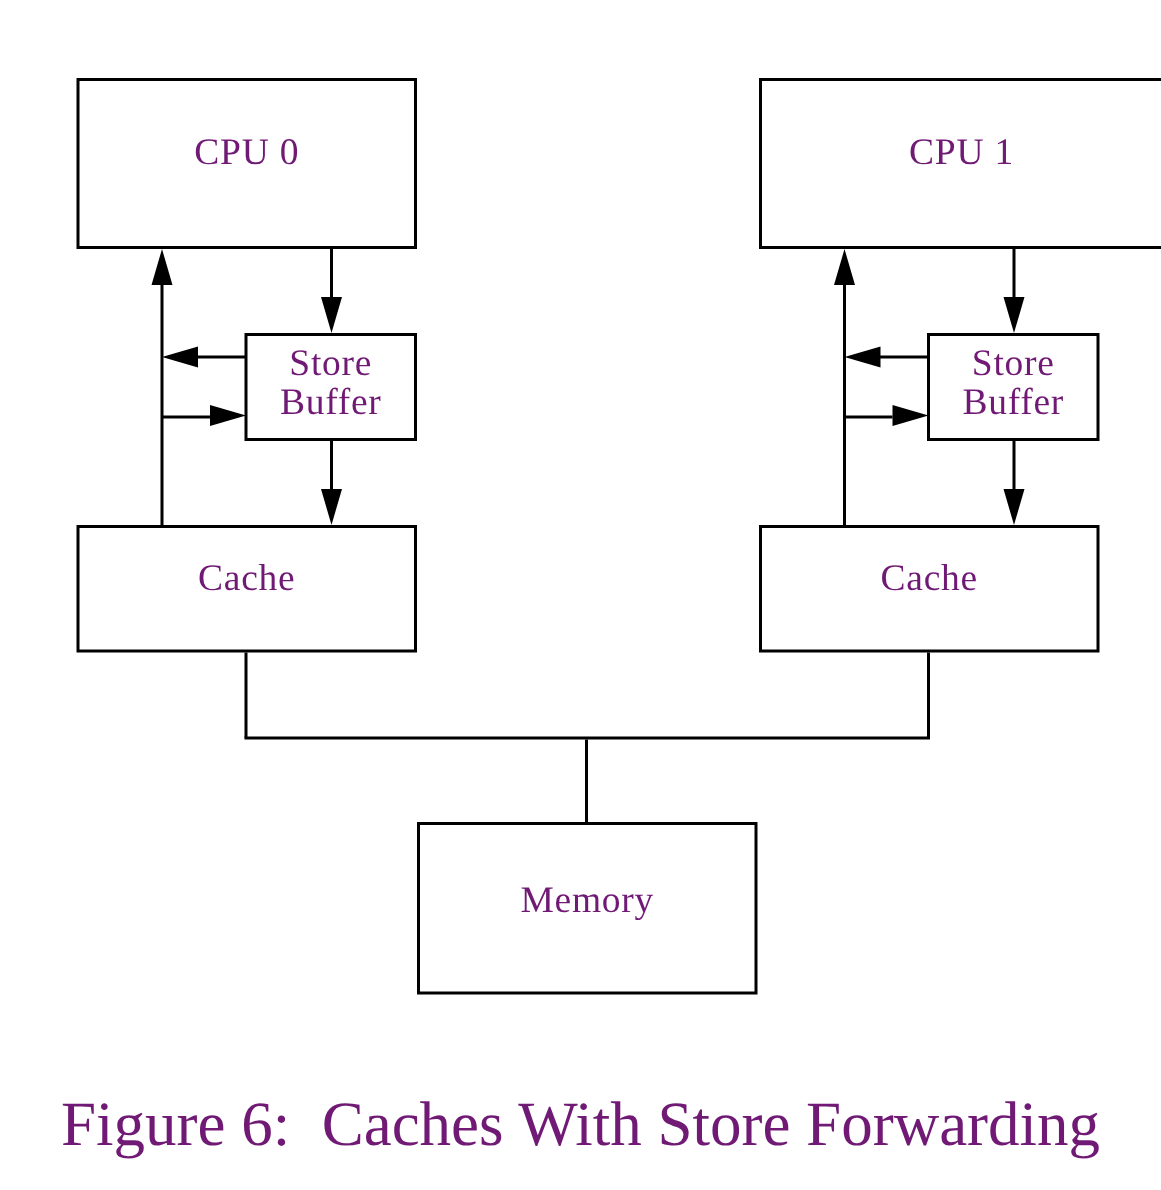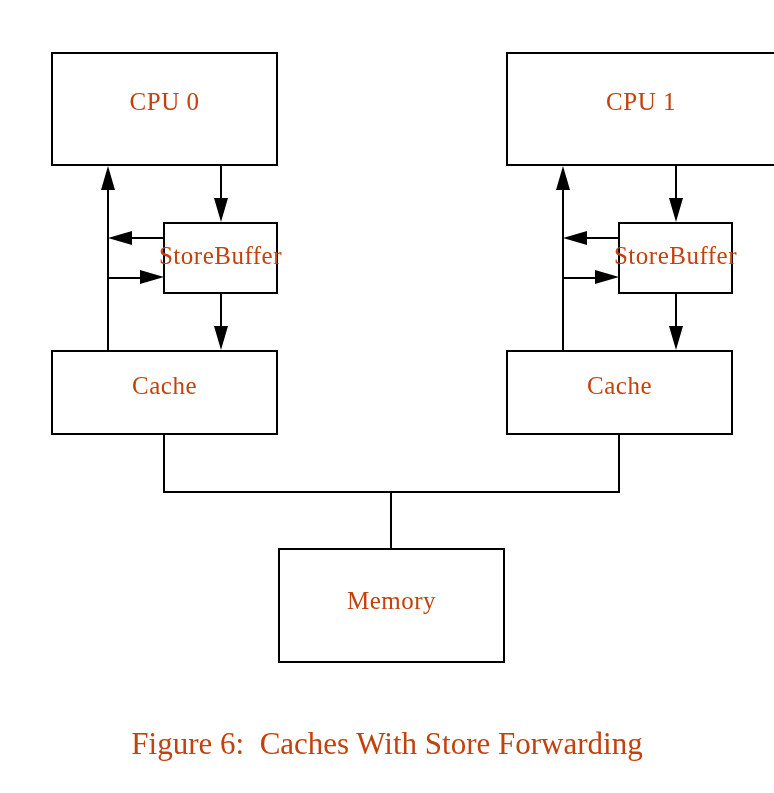--- a/index.html
+++ b/index.html
@@ -6,40 +6,40 @@
     margin: 0;
     padding: 0;
     background: #ffffff;
   }
   .canvas {
     position: relative;
     width: 774px;
     height: 793px;
     background: #ffffff;
     font-family: "Liberation Serif", "DejaVu Serif", serif;
-    color: #c2410c;
+    color: #701a75;
     overflow: hidden;
   }
   .box {
     position: absolute;
     box-sizing: border-box;
     border: 2px solid #000000;
     background: #ffffff;
     display: flex;
     align-items: center;
     justify-content: center;
     font-size: 25px;
     letter-spacing: 0.5px;
     padding-bottom: 13px;
     text-align: center;
     line-height: 1.05;
   }
   .box.sb {
     padding-bottom: 4px;
-    flex-direction: row;
+    flex-direction: column;
   }
   .box.mem { padding-bottom: 9px; }
   .hline, .vline {
     position: absolute;
     background: #000000;
   }
   .hline { height: 2px; }
   .vline { width: 2px; }
   .arr {
     position: absolute;
@@ -74,21 +74,21 @@
     text-align: center;
     font-size: 25px;
     letter-spacing: 0.5px;
   }
   .caption {
     position: absolute;
     left: 0;
     top: 726px;
     width: 774px;
     text-align: center;
-    font-size: 31px;
+    font-size: 42px;
     white-space: pre;
   }
 </style>
 </head>
 <body>
 
 <div class="canvas">
 
   <div class="box" style="left:51px; top:52px; width:227px; height:114px;">
     <span>CPU 0</span>

